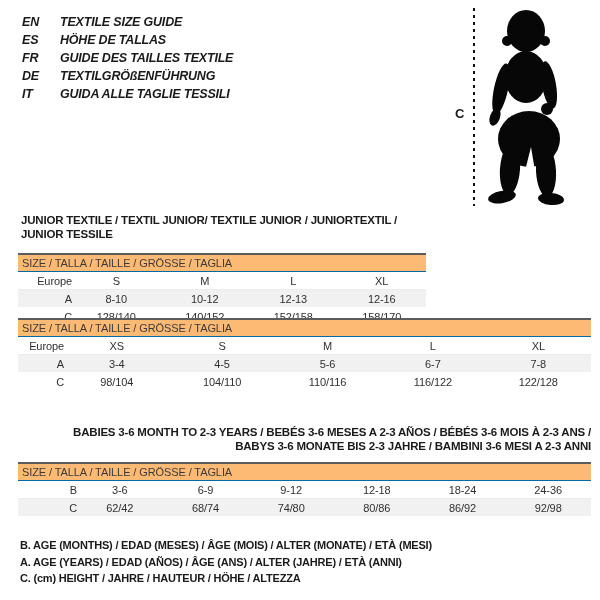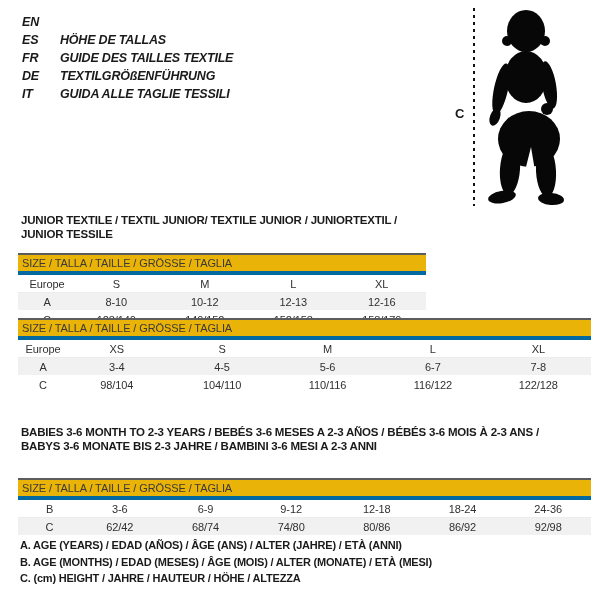--- a/index.html
+++ b/index.html
@@ -22,45 +22,46 @@
   .baby-svg{position:absolute;left:43px;top:9px;}
   
   .section{position:absolute;left:18px;}
   .sec-1{top:213px;width:408px;}
   .sec-2{top:318px;width:573px;}
   .sec-3{top:425px;width:573px;}
   .sec-title{
     font-size:11.5px;font-weight:700;letter-spacing:-0.2px;line-height:14px;
     margin:0 0 12px 3px;
   }
-  .sec-3 .sec-title{margin-bottom:25px;}
+  .sec-3 .sec-title{margin-bottom:9px;text-align:right;}
   .sec-title sub{font-size:8px;}
   table{width:100%;border-collapse:collapse;table-layout:fixed;}
   th.size-bar{
-    background:#eab308;border-top:2px solid #5c5c5e;border-bottom:4px solid #0369a1;
+    background:#fdba74;border-top:2px solid #5c5c5e;border-bottom:1px solid #0369a1;
     font-size:11px;font-weight:400;color:#3a3a3a;text-align:left;
     padding:1px 0 2px 4px;height:13px;letter-spacing:-0.1px;
   }
   td{
     font-size:11px;color:#303030;text-align:center;padding:2px 0;height:13px;
     border-bottom:1px solid #ececec;letter-spacing:-0.1px;
   }
-  td.row-label{text-align:center;padding-left:4px;}
+  td.row-label{text-align:right;padding-left:4px;}
   tr.shaded td{background:#f1f1f1;border-bottom:1px solid #ffffff;}
   tr:last-child td{border-bottom:none;}
   
   .footnotes{position:absolute;top:537px;left:20px;}
   .footnote{font-size:11px;font-weight:700;letter-spacing:-0.2px;line-height:16.5px;}
 </style>
 </head>
 <body>
 
 <div class="lang-block">
   <div class="lang-row">
     <span class="lang-code">EN</span>
+    <span class="lang-label">TEXTILE SIZE GUIDE</span>
   </div>
   <div class="lang-row">
     <span class="lang-code">ES</span>
     <span class="lang-label">HÖHE DE TALLAS</span>
   </div>
   <div class="lang-row">
     <span class="lang-code">FR</span>
     <span class="lang-label">GUIDE DES TAILLES TEXTILE</span>
   </div>
   <div class="lang-row">
@@ -216,16 +217,16 @@
         <td>74/80</td>
         <td>80/86</td>
         <td>86/92</td>
         <td>92/98</td>
       </tr>
     </tbody>
   </table>
 </div>
 
 <div class="footnotes">
+  <div class="footnote">B. AGE (MONTHS) / EDAD (MESES) / ÂGE (MOIS) / ALTER (MONATE) / ETÀ (MESI)</div>
   <div class="footnote">A. AGE (YEARS) / EDAD (AÑOS) / ÂGE (ANS) / ALTER (JAHRE) / ETÀ (ANNI)</div>
-  <div class="footnote">B. AGE (MONTHS) / EDAD (MESES) / ÂGE (MOIS) / ALTER (MONATE) / ETÀ (MESI)</div>
   <div class="footnote">C. (cm) HEIGHT / JAHRE / HAUTEUR / HÖHE / ALTEZZA</div>
 </div>
 
 </body></html>

